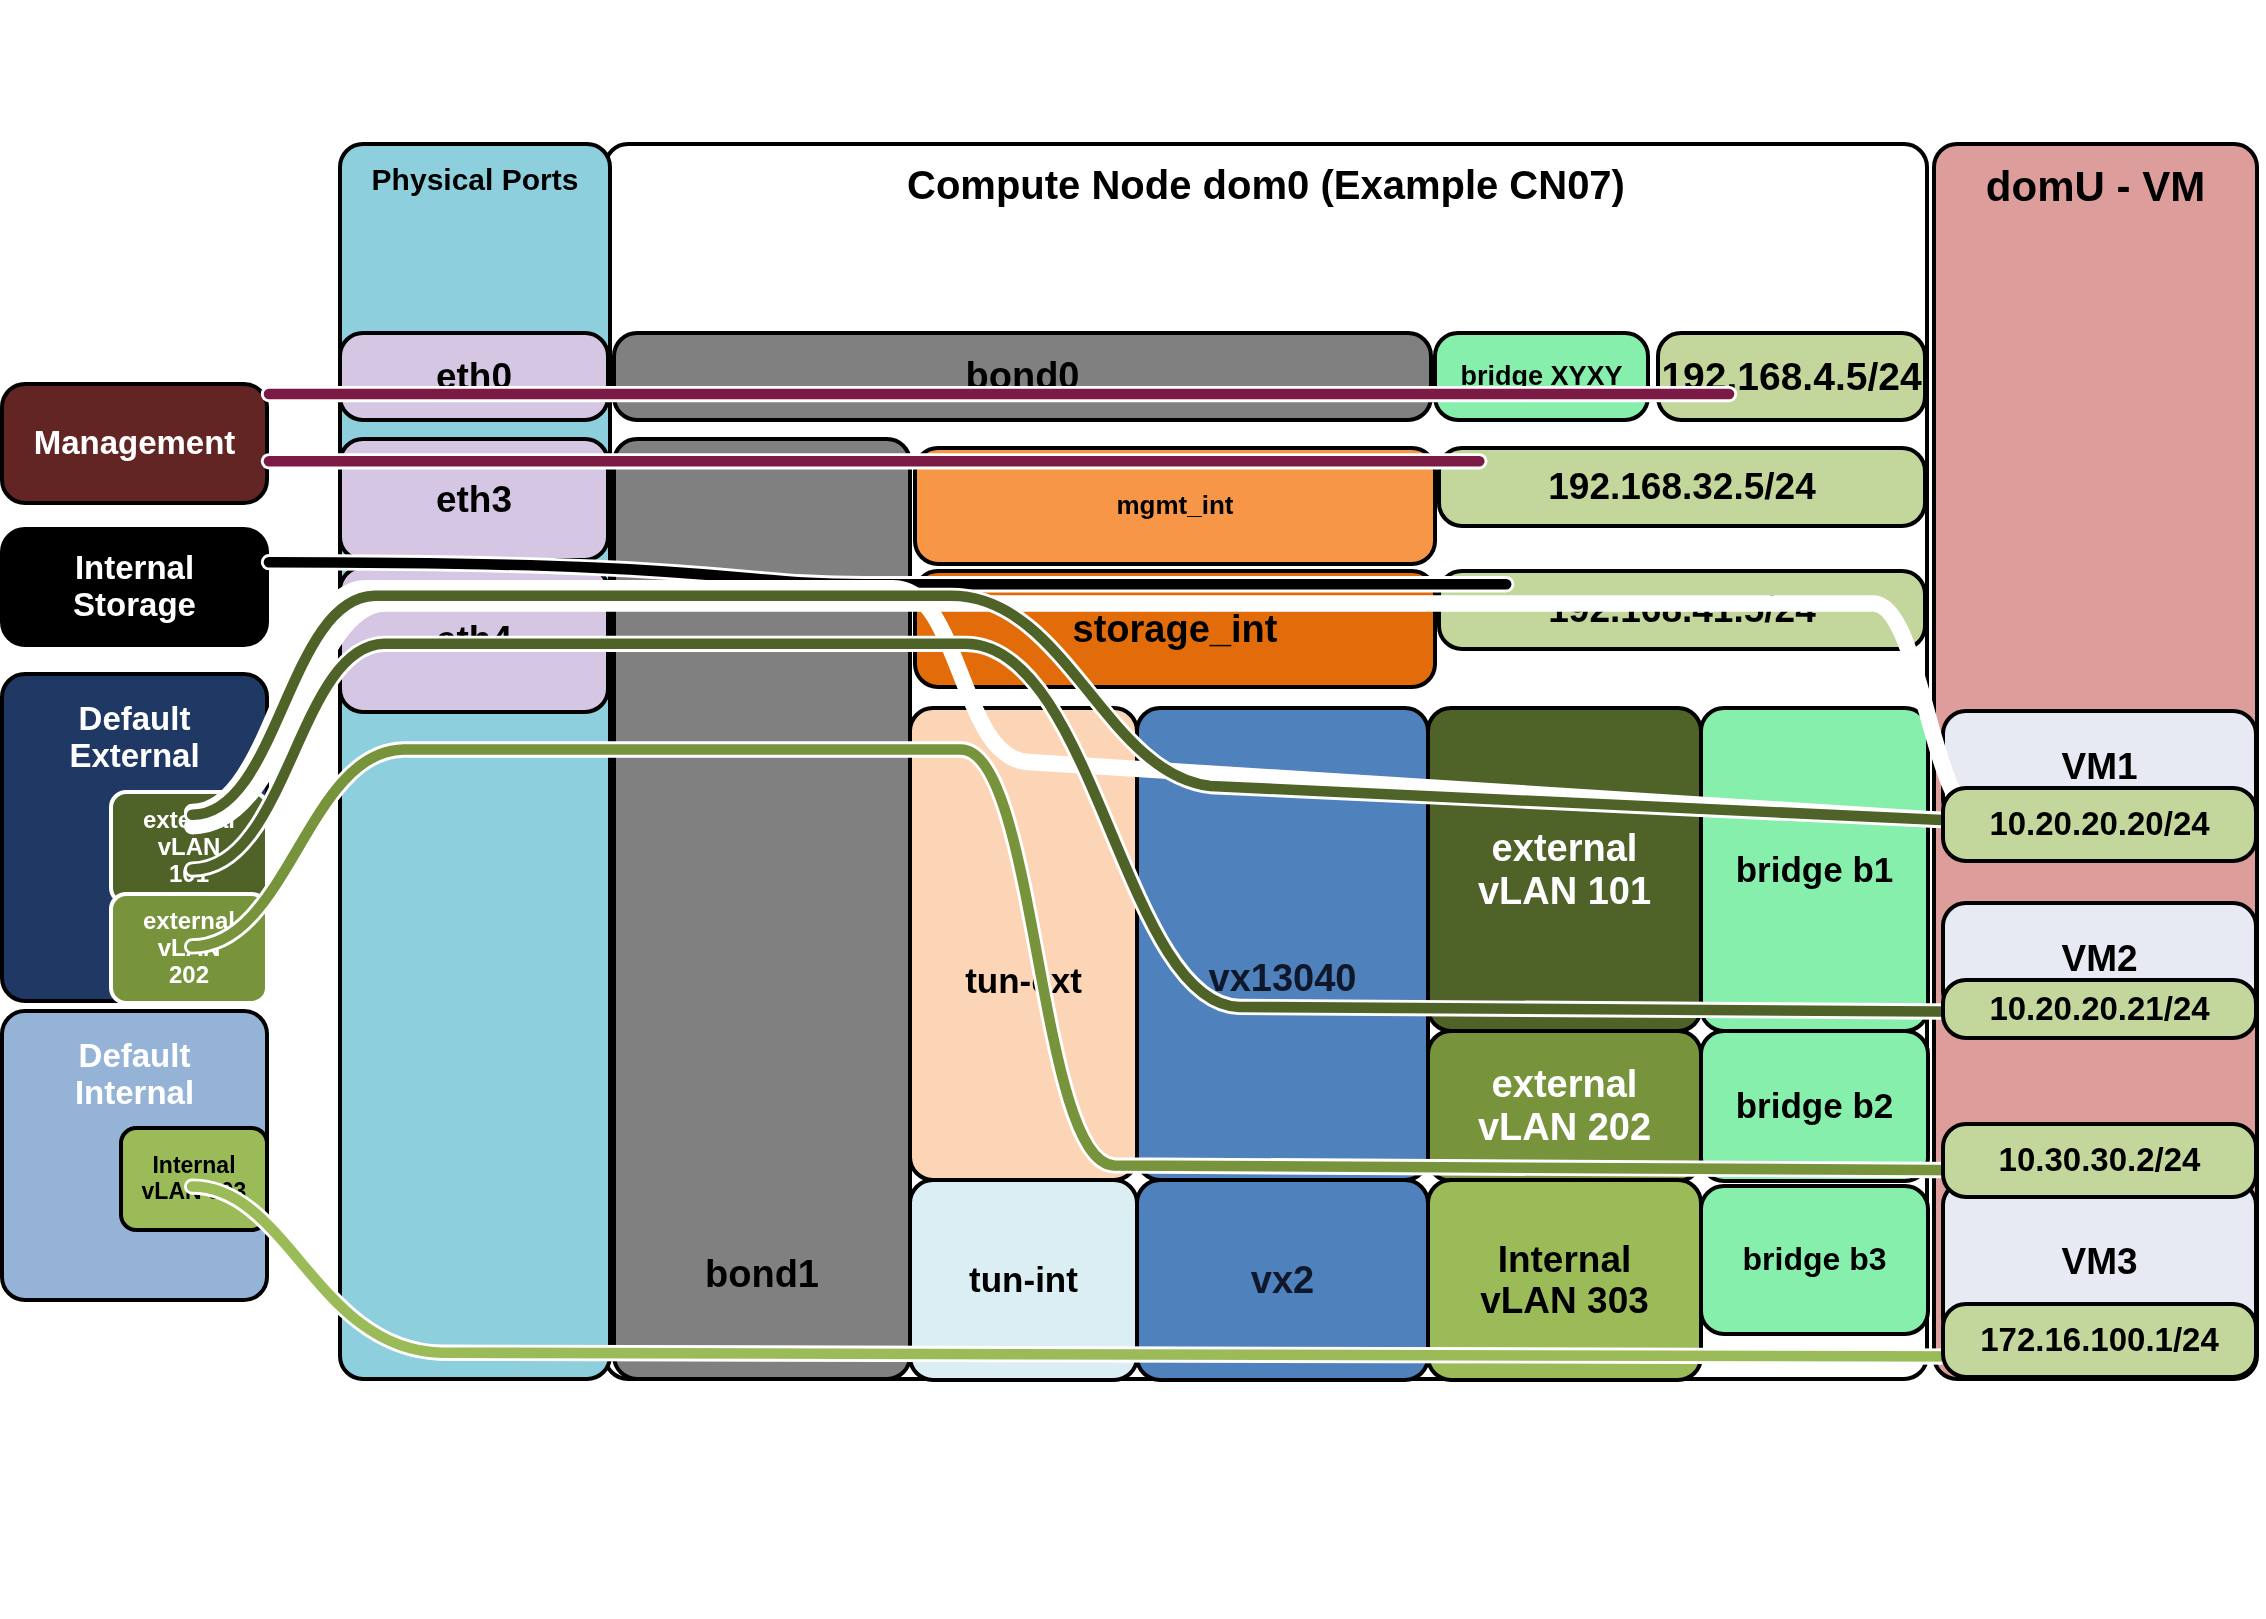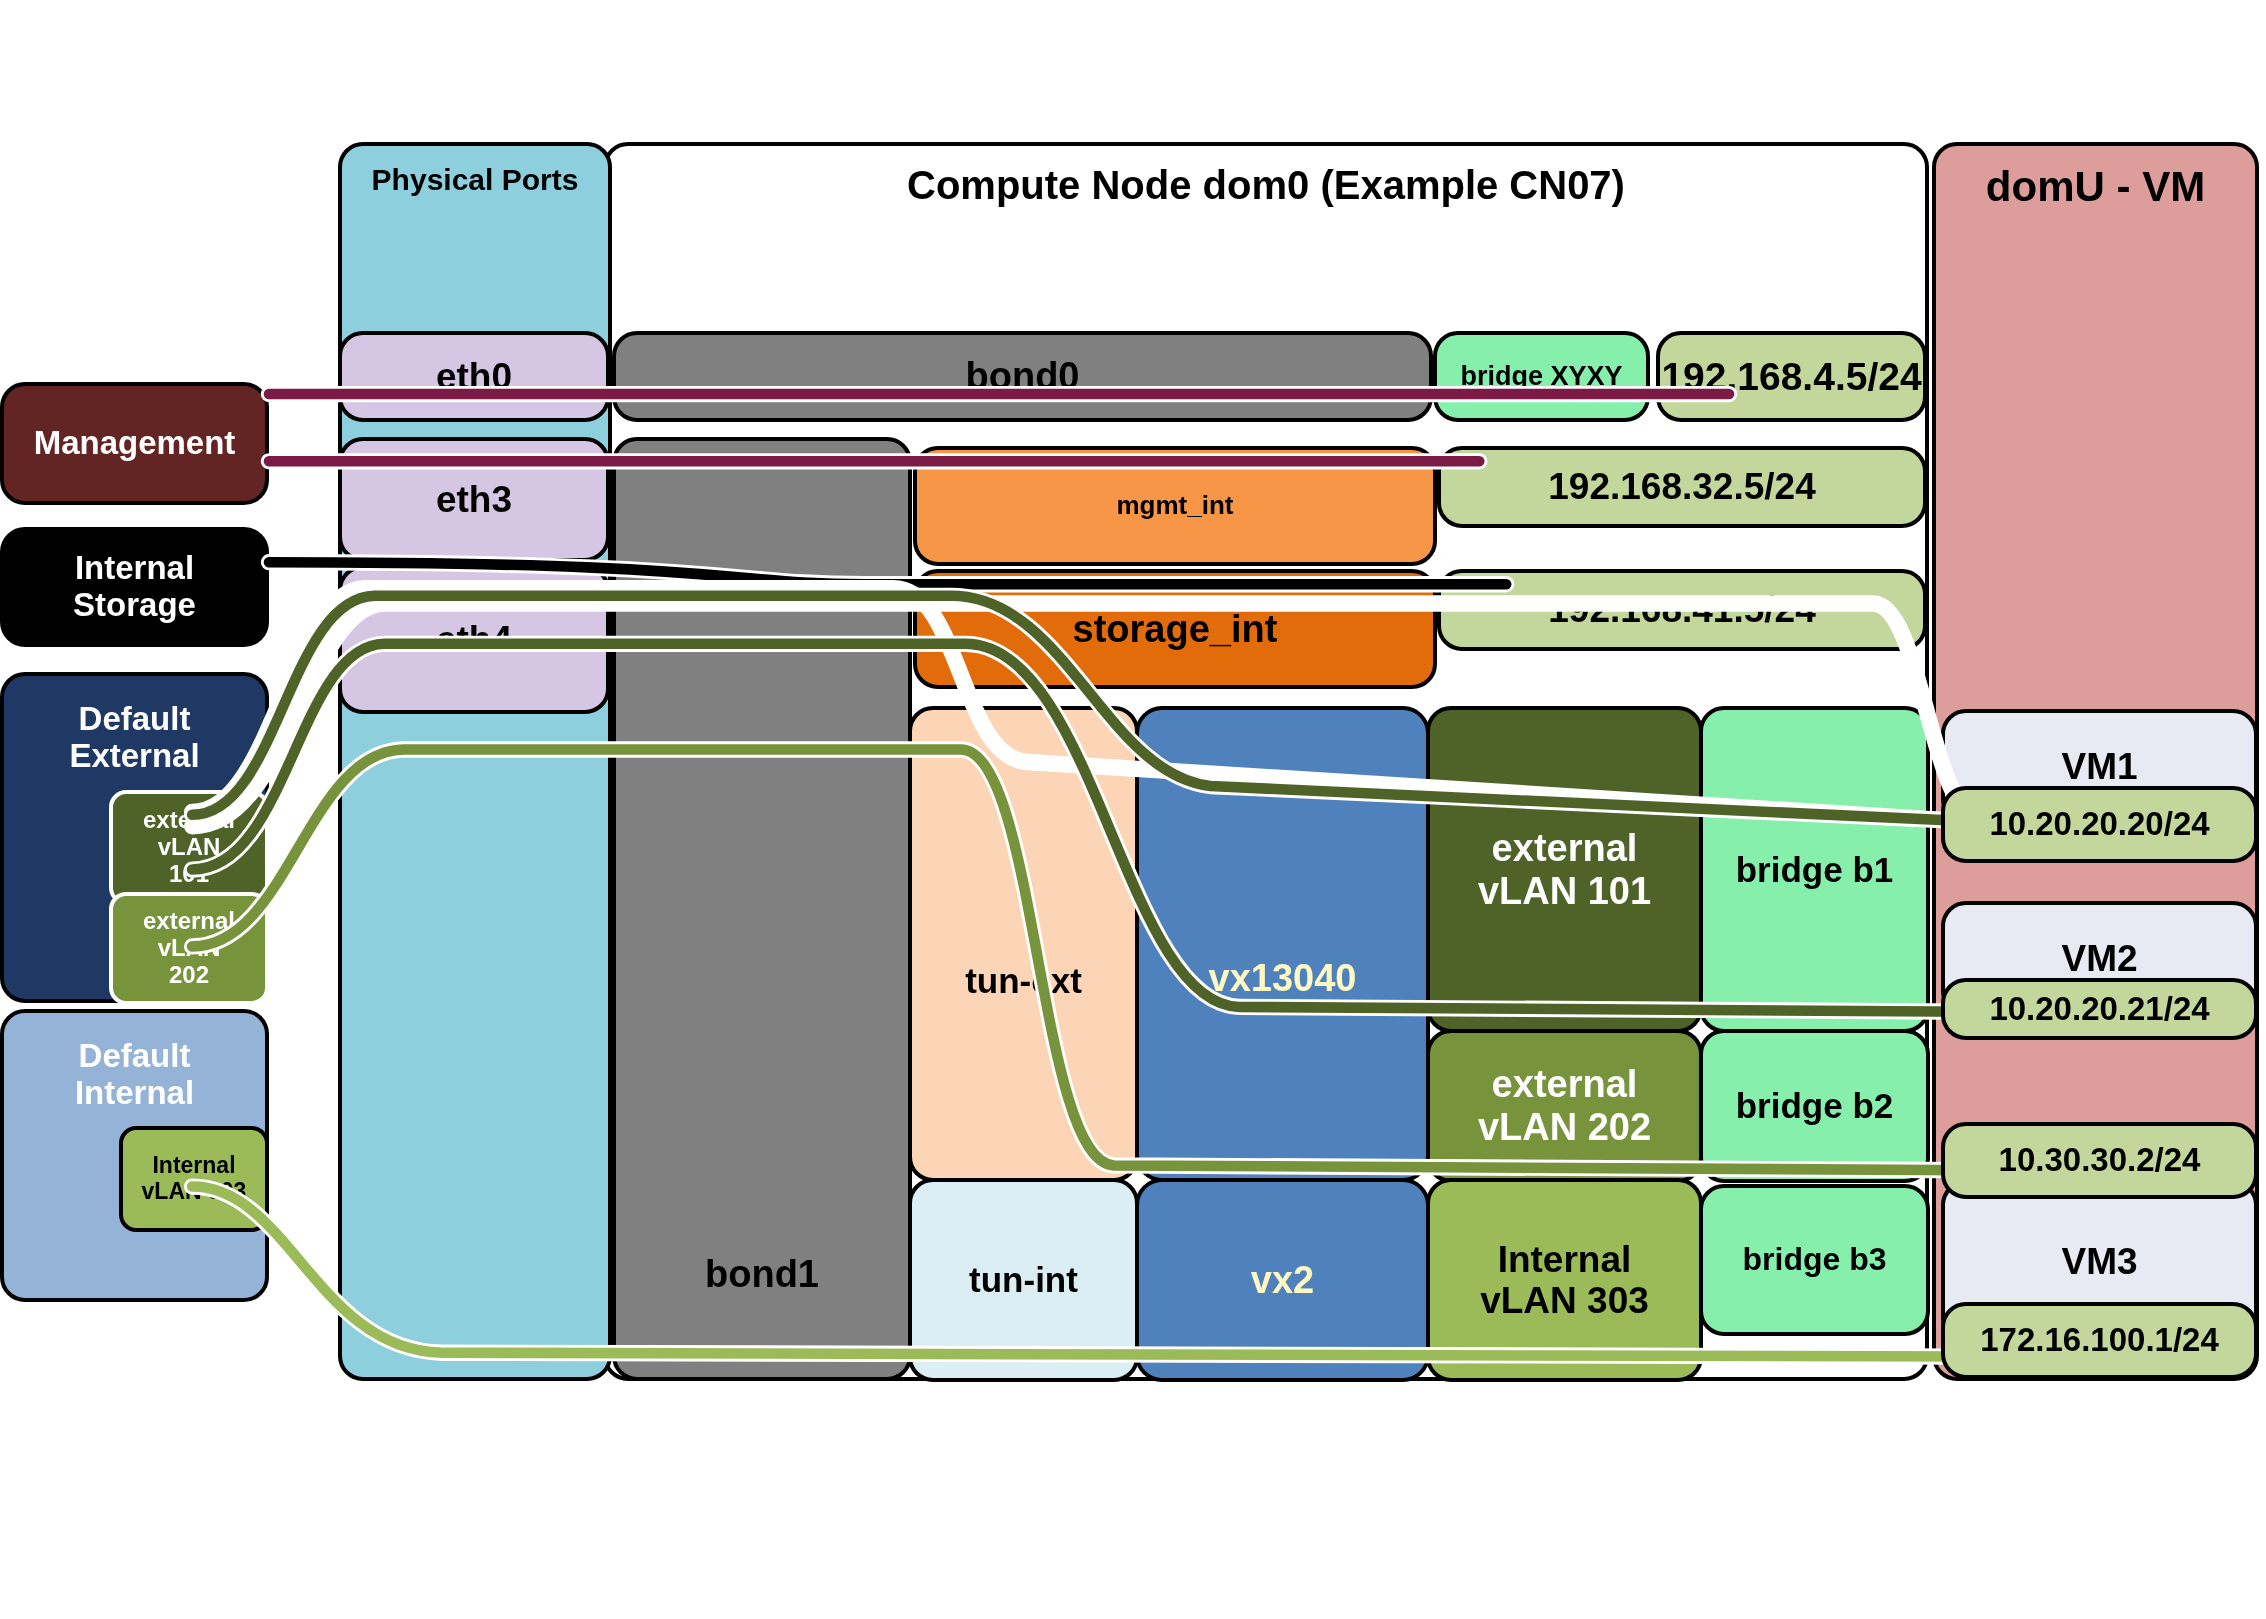--- a/index.html
+++ b/index.html
@@ -38,21 +38,21 @@
   .eth         {background:#d5c7e3;}
   .bond        {background:#808080;}
   .dom0        {background:#ffffff;}
   .domu        {background:#dd9e9b;}
   .bridgepurple{background:#86efac;}
   .ipgreen     {background:#c3d69b;}
   .mgmtint     {background:#f79646;}
   .storint     {background:#e36c0a;}
   .tunext      {background:#fbd5b5;}
   .tunint      {background:#daeef3;}
-  .vx          {background:#4f81bd;color:#fef9c3;border-radius:27px;}
+  .vx          {background:#4f81bd;color:#0f172a;}
   .extvlan101  {background:#4f6228;color:#ffffff;}
   .extvlan202  {background:#77933c;color:#ffffff;}
   .intvlan303  {background:#9bbb59;color:#000000;}
   .vmbox       {background:#e8eaf3;}
   .mgmtsrc     {background:#632523;color:#ffffff;}
   .intstoragesrc{background:#000000;color:#ffffff;}
   .defext      {background:#1f3864;color:#ffffff;}
   .defint      {background:#95b3d7;color:#ffffff;}
   .vlan101src  {background:#4f6228;color:#ffffff;border-color:#ffffff;}
   .vlan202src  {background:#77933c;color:#ffffff;border-color:#ffffff;}

